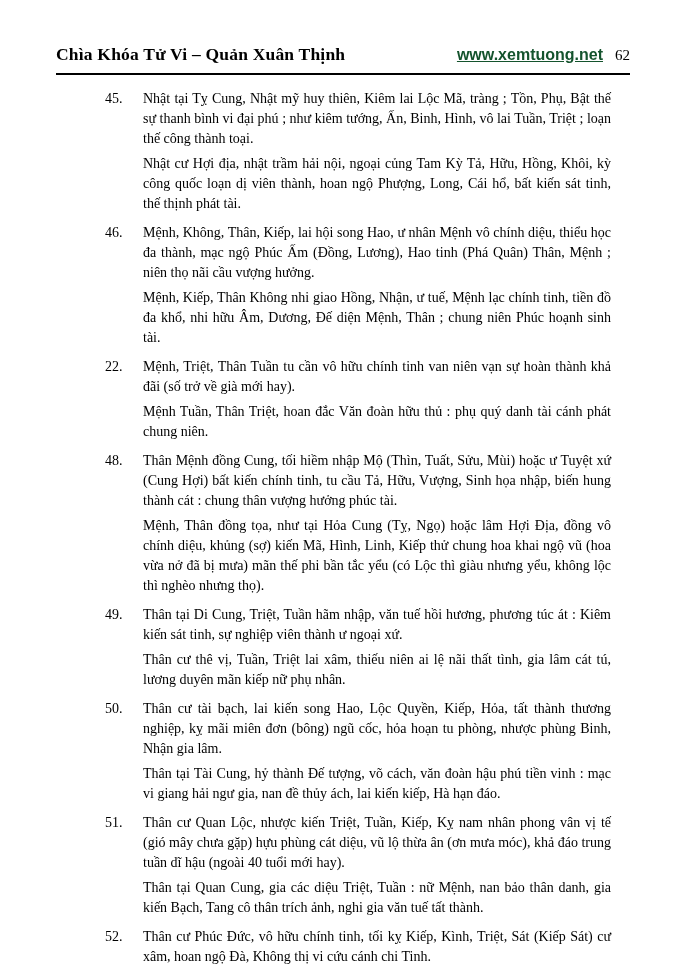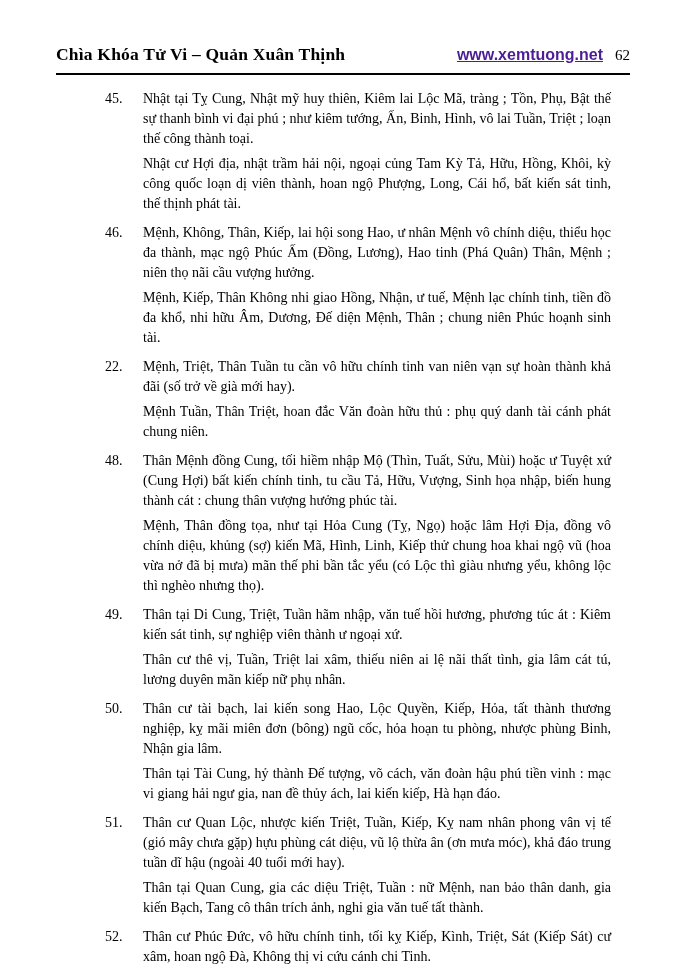--- a/index.html
+++ b/index.html
@@ -58,21 +58,21 @@
   }
   .item-body p:first-child { margin-top: 0; }
 </style>
 </head>
 <body>
 
 <div class="page">
 
   <div class="header">
     <span class="header-title">Chìa Khóa Tử Vi – Quản Xuân Thịnh</span>
-    <a class="header-link" style="color: #4c1d95; margin-top: 8px;">www.xemtuong.net</a>
+    <a class="header-link" style="color: #14532d; margin-top: 8px;">www.xemtuong.net</a>
     <span class="page-number">62</span>
   </div>
 
   <hr class="rule">
 
   <div class="content">
 
     <div class="item">
       <div class="item-number">45.</div>
       <div class="item-body">

